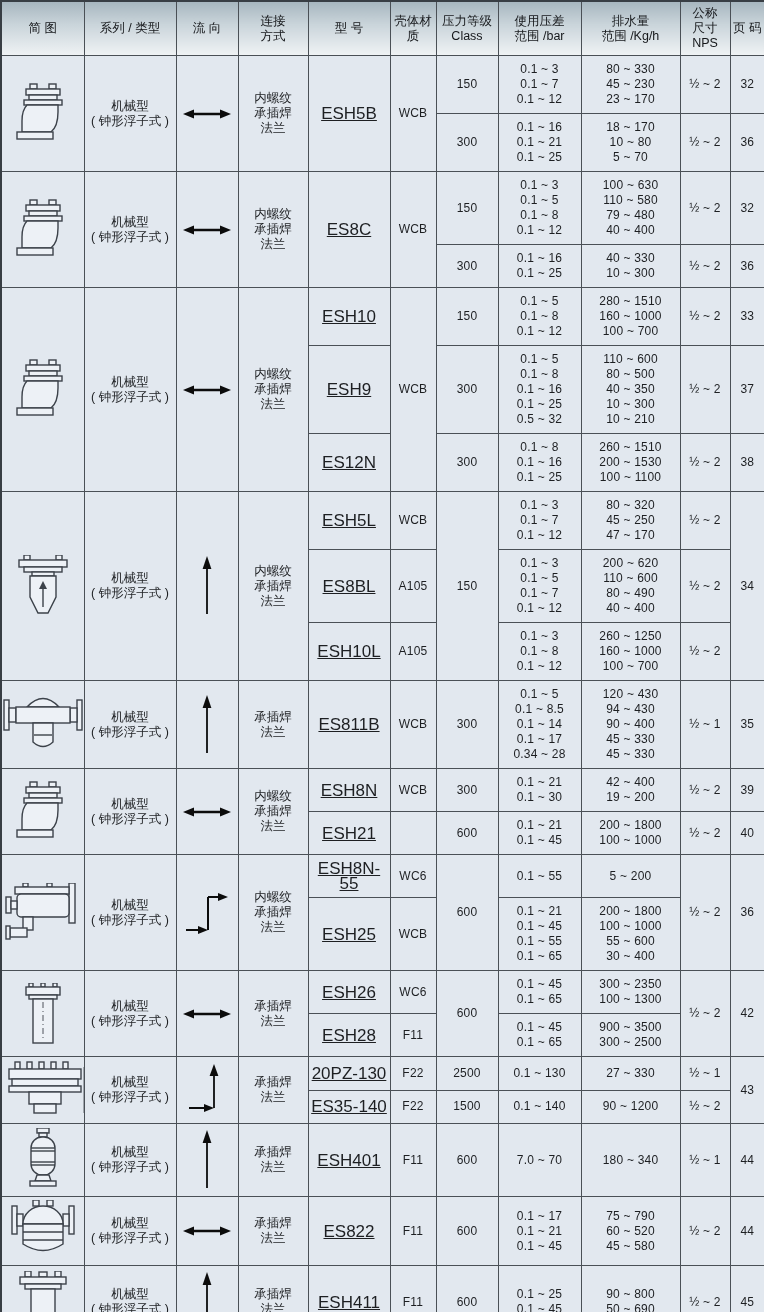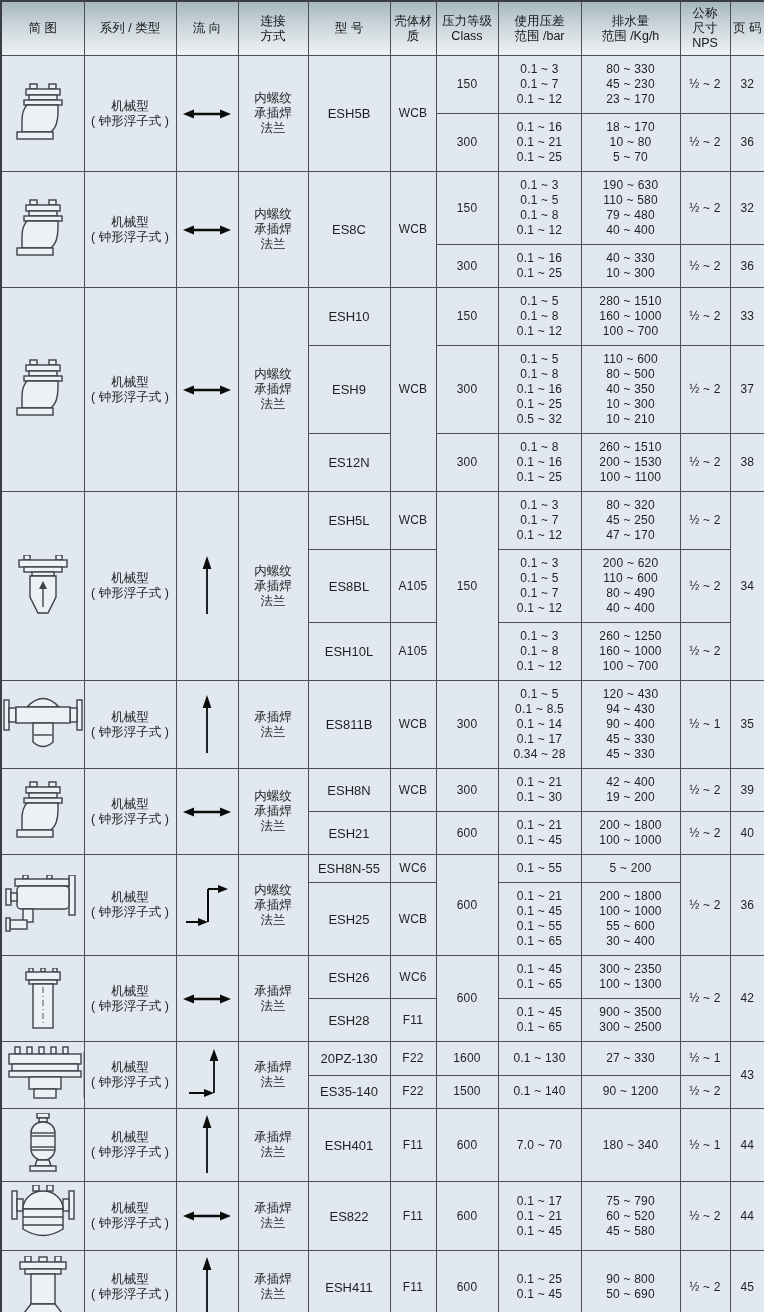--- a/index.html
+++ b/index.html
@@ -3,21 +3,21 @@
 <meta charset="utf-8">
 <style>
   html,body{margin:0;padding:0;background:#ffffff;}
   body{width:764px;font-family:"Liberation Sans","DejaVu Sans",sans-serif;-webkit-font-smoothing:antialiased;}
   table{border-collapse:collapse;table-layout:fixed;width:764px;border:2.5px solid #383e44;}
   th,td{border:1.5px solid #4a5056;background:#e2e8ef;color:#1d1f22;text-align:center;vertical-align:middle;
         padding:6px 2px;font-size:12.5px;line-height:15px;overflow:hidden;}
   thead th{background:linear-gradient(180deg,#a7b6bf 0%,#c9d4da 42%,#eff2f4 100%);
            font-weight:normal;color:#15171a;height:44px;padding:4px 1px;}
   .num{font-size:12px;letter-spacing:0.2px;}
-  .model{font-size:13px;}
+  .model{font-size:17px;text-decoration:underline;}
   .diagram-cell{padding:3px 1px;}
   .diagram-cell svg{display:block;margin:0 auto;}
   .flow-cell svg{display:block;margin:0 auto;}
   .lines div{white-space:nowrap;}
 </style>
 </head>
 <body>
 
 <table id="trap-table">
   <colgroup>
@@ -204,21 +204,21 @@
         <td class="num">
           <div>150</div>
         </td>
         <td class="lines num">
           <div>0.1 ~ 3</div>
           <div>0.1 ~ 5</div>
           <div>0.1 ~ 8</div>
           <div>0.1 ~ 12</div>
         </td>
         <td class="lines num">
-          <div>190 ~ 630</div>
+          <div>100 ~ 630</div>
           <div>110 ~ 580</div>
           <div>79 ~ 480</div>
           <div>40 ~ 400</div>
         </td>
         <td class="num">
           <div>½ ~ 2</div>
         </td>
         <td class="num">
           <div>32</div>
         </td>
@@ -726,21 +726,21 @@
           <div>承插焊</div>
           <div>法兰</div>
         </td>
         <td class="model">
           <div>20PZ-130</div>
         </td>
         <td class="num">
           <div>F22</div>
         </td>
         <td class="num">
-          <div>1600</div>
+          <div>2500</div>
         </td>
         <td class="lines num">
           <div>0.1 ~ 130</div>
         </td>
         <td class="lines num">
           <div>27 ~ 330</div>
         </td>
         <td class="num">
           <div>½ ~ 1</div>
         </td>

